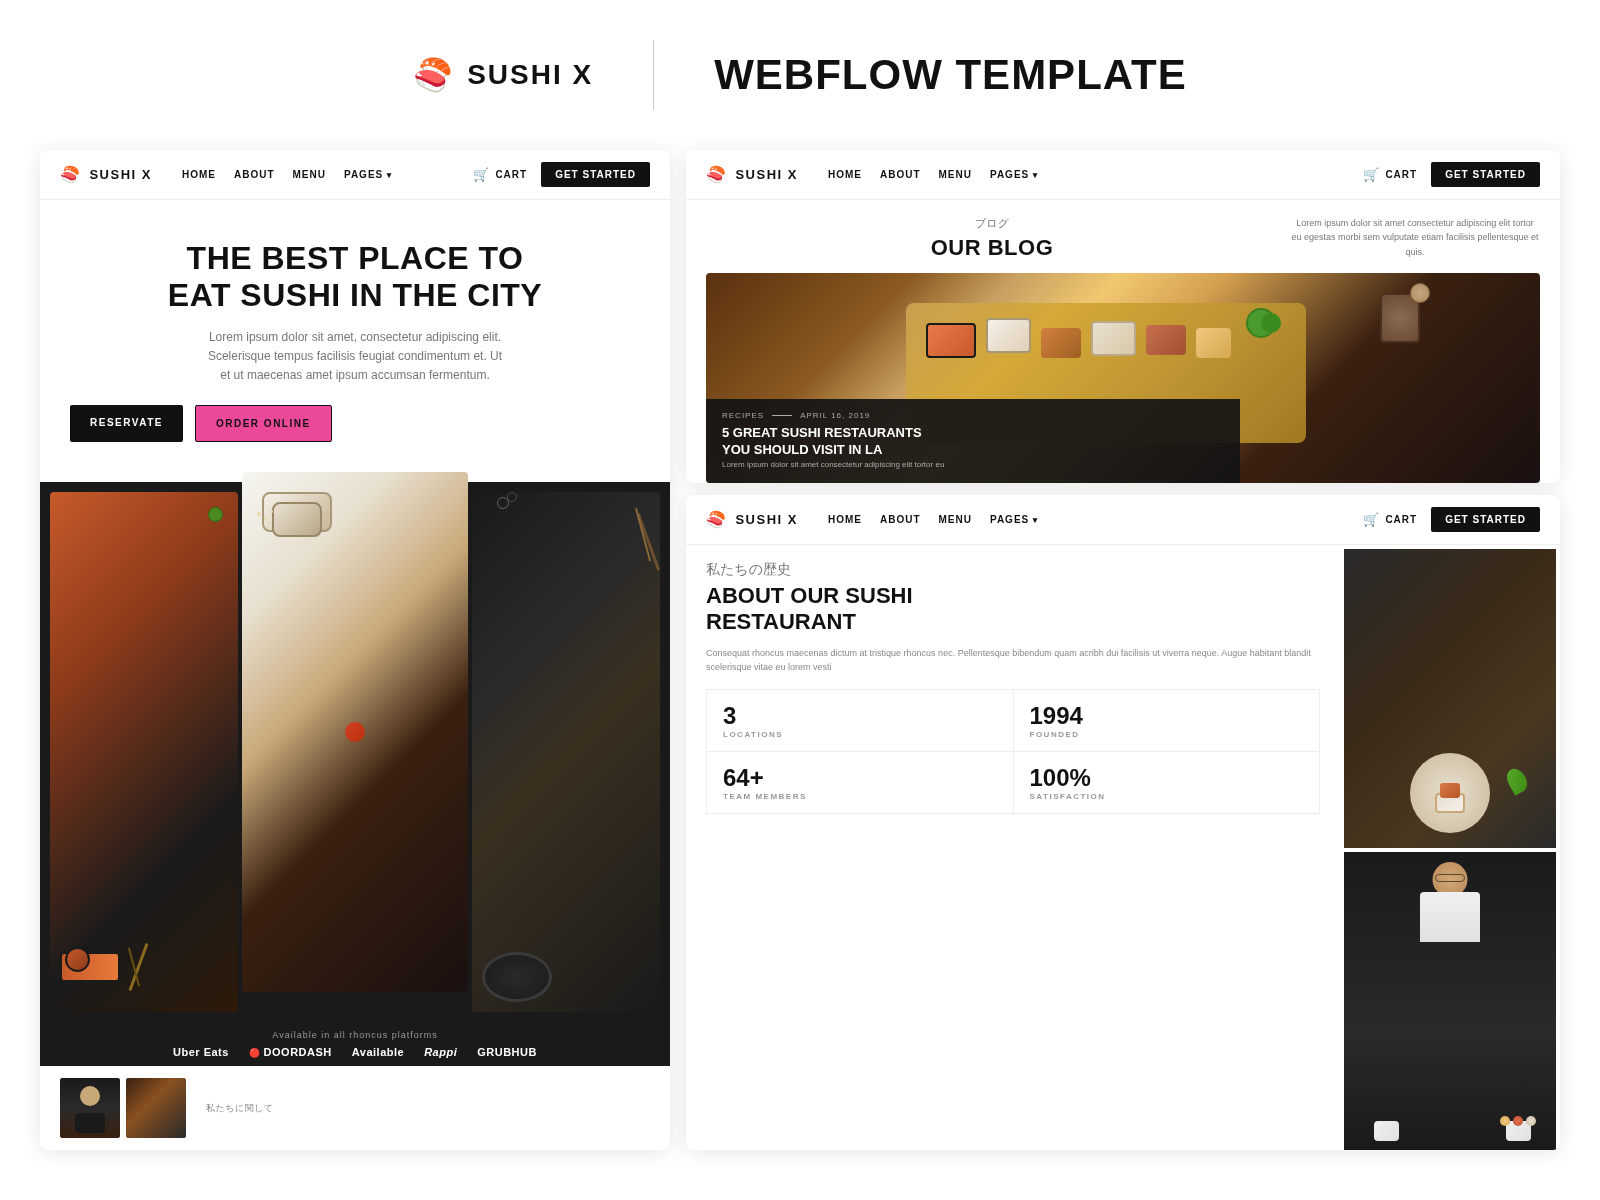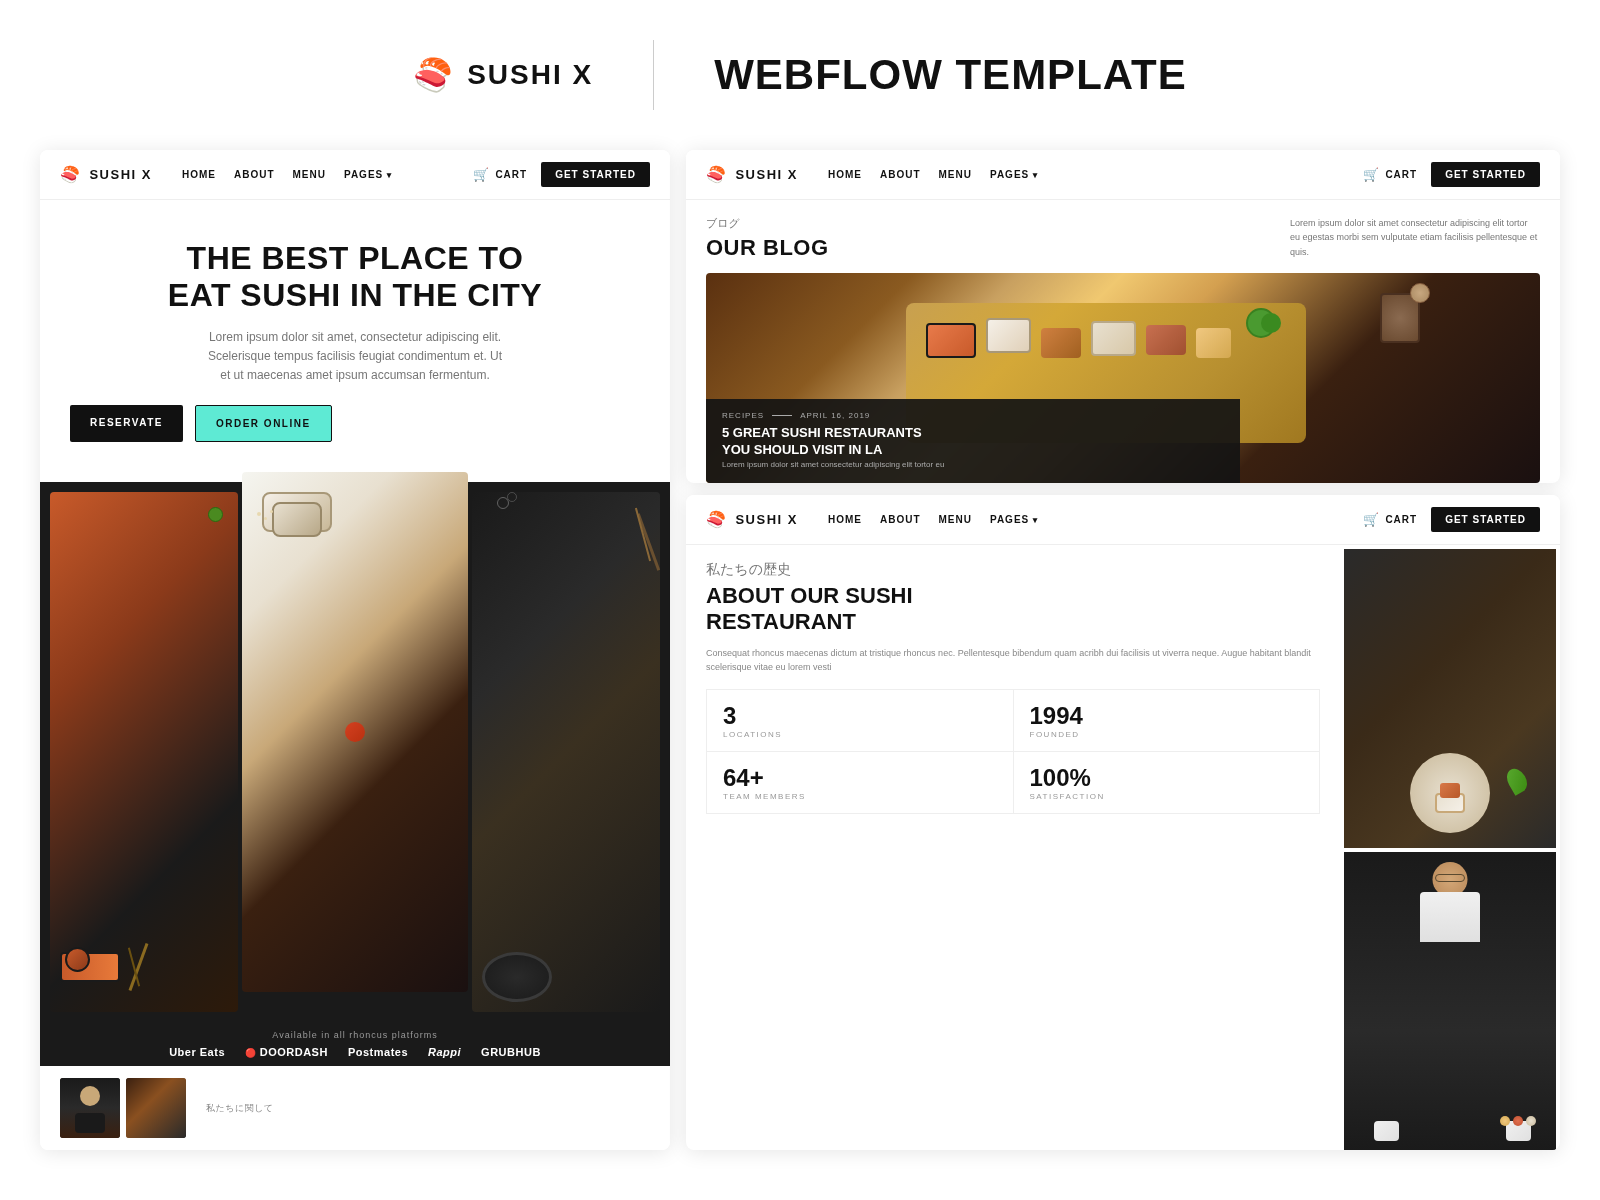--- a/index.html
+++ b/index.html
@@ -169,21 +169,21 @@
       background: #111;
       color: #fff;
       font-size: 10px;
       font-weight: 700;
       letter-spacing: 1.5px;
       padding: 12px 20px;
       border-radius: 2px;
       text-transform: uppercase;
     }
     .btn-outline {
-      background: #5eead4;
+      background: #ec4899;
       color: #111;
       font-size: 10px;
       font-weight: 700;
       letter-spacing: 1.5px;
       padding: 12px 20px;
       border-radius: 2px;
       border: 1.5px solid #111;
       text-transform: uppercase;
     }
 
@@ -276,20 +276,21 @@
       background: #fff;
       border-radius: 8px;
       overflow: hidden;
       box-shadow: 0 2px 20px rgba(0,0,0,0.1);
       flex: 0 0 auto;
     }
     .blog-content {
       padding: 16px 20px 12px;
       display: flex;
       gap: 12px;
+      text-align: center;
     }
     .blog-left {
       flex: 1;
     }
     .blog-japanese {
       font-size: 11px;
       color: #777;
       margin-bottom: 4px;
     }
     .blog-title {
@@ -401,21 +402,21 @@
       padding: 12px 16px;
       text-align: left;
     }
     .stat-number {
       font-size: 24px;
       font-weight: 900;
       color: #111;
     }
     .stat-label {
       font-size: 8px;
-      font-weight: 400;
+      font-weight: 700;
       color: #999;
       letter-spacing: 1.5px;
       text-transform: uppercase;
     }
     .about-right {
       flex: 0 0 220px;
       display: flex;
       flex-direction: column;
       gap: 4px;
       padding: 4px 4px 4px 4px;
@@ -527,21 +528,21 @@
           <div style="position:absolute;top:0;left:35px;width:10px;height:10px;border-radius:50%;border:1.5px solid rgba(255,255,255,0.2);"></div>
         </div>
       </div>
     </div>
 
     <div class="delivery-bar">
       <div class="delivery-text">Available in all rhoncus platforms</div>
       <div class="delivery-brands">
         <span class="delivery-brand">Uber Eats</span>
         <span class="delivery-brand doordash">DOORDASH</span>
-        <span class="delivery-brand">Postmates</span>
+        <span class="delivery-brand">Available</span>
         <span class="delivery-brand rappi">Rappi</span>
         <span class="delivery-brand">GRUBHUB</span>
       </div>
     </div>
 
     <div class="left-bottom-strip">
       <div class="about-small-images">
         <div class="about-small-img about-img-1">
 
           <div style="width:100%;height:100%;background:linear-gradient(180deg,#1a1a1a 0%,#2a2a2a 50%,#3a2010 100%);border-radius:3px;position:relative;">

